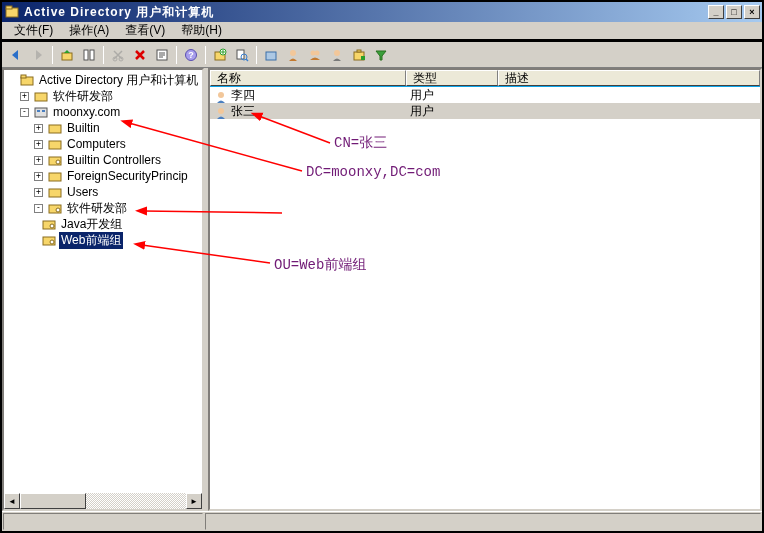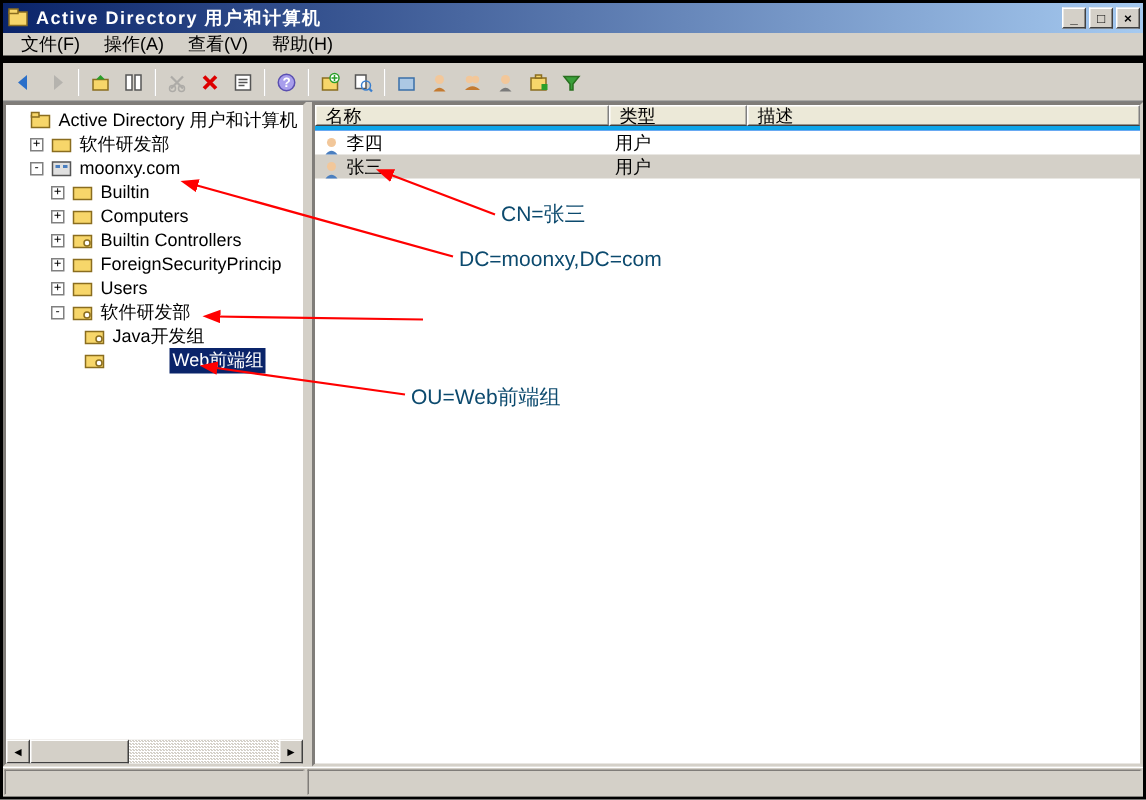--- a/index.html
+++ b/index.html
@@ -38,21 +38,21 @@
   font-family: Arial, sans-serif;
   font-weight: bold;
   color: #000;
 }
 .menubar {
   background: #d4d0c8;
   height: 20px;
   display: flex;
   align-items: center;
   padding: 0 4px;
-  border-bottom: 5px solid #000000;
+  border-bottom: 3px solid #000000;
 }
 .menuitem { padding: 2px 8px; cursor: pointer; }
 .toolbar {
   background: #d4d0c8;
   height: 26px;
   display: flex;
   align-items: center;
   padding: 2px 4px;
   gap: 2px;
   border-bottom: 1px solid #808080;
@@ -97,29 +97,29 @@
   border: 1px solid #808080;
   display: inline-flex; align-items: center; justify-content: center;
   font-size: 8px; line-height: 1;
   margin-right: 4px;
   font-family: monospace;
   color: #000;
 }
 .toggle.empty { border: none; }
 .ticon { width: 16px; height: 14px; margin-right: 2px; display: inline-flex; align-items: center; justify-content: center; }
 .tlabel { padding: 0 2px; }
-.tlabel.selected { background: #0a246a; color: #fff; margin-left: 40px; }
+.tlabel.selected { background: #0a246a; color: #fff; }
 .ind1 { padding-left: 16px; }
 .ind2 { padding-left: 30px; }
-.ind3 { padding-left: 38px; }
+.ind3 { padding-left: 24px; }
 .listheader {
   display: flex;
-  background: #8b5cf6;
+  background: #7dd3fc;
   height: 17px;
-  border-bottom: 3px solid #0ea5e9;
+  border-bottom: 1px solid #0ea5e9;
   position: sticky; top: 0;
 }
 .lhcol {
   border-right: 1px solid #808080;
   border-bottom: 1px solid #404040;
   border-top: 1px solid #fff;
   border-left: 1px solid #fff;
   padding: 1px 6px;
   font-size: 12px;
   background: #ece9d8;
@@ -159,23 +159,23 @@
   border: 1px solid #fff;
   border-right-color: #404040; border-bottom-color: #404040;
   display: flex; align-items: center; justify-content: center;
   font-size: 8px;
 }
 .hscroll .track { flex: 1; background: repeating-conic-gradient(#d4d0c8 0% 25%, #fff 0% 50%) 50% / 2px 2px; display:flex; }
 .hscroll .thumb { width: 40%; height: 100%; background: #d4d0c8; border: 1px solid #fff; border-right-color:#404040; border-bottom-color:#404040;}
 
 .annot {
   position: absolute;
-  color: #0c4a6e;
+  color: #701a75;
   font-size: 14px;
-  font-family: Liberation Sans, sans-serif;
+  font-family: Liberation Mono, monospace;
   pointer-events: none;
   z-index: 50;
 }
 svg.arrows {
   position: absolute;
   top: 0; left: 0;
   pointer-events: none;
   z-index: 49;
 }
 </style>

